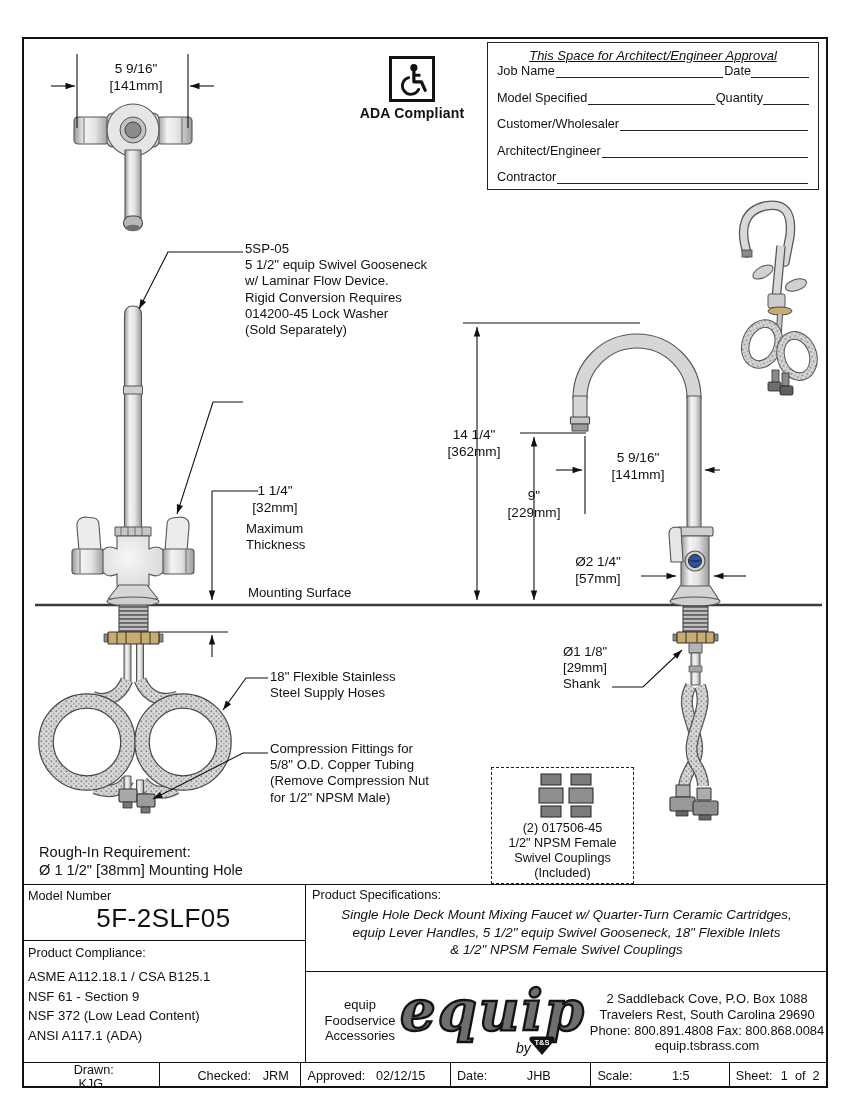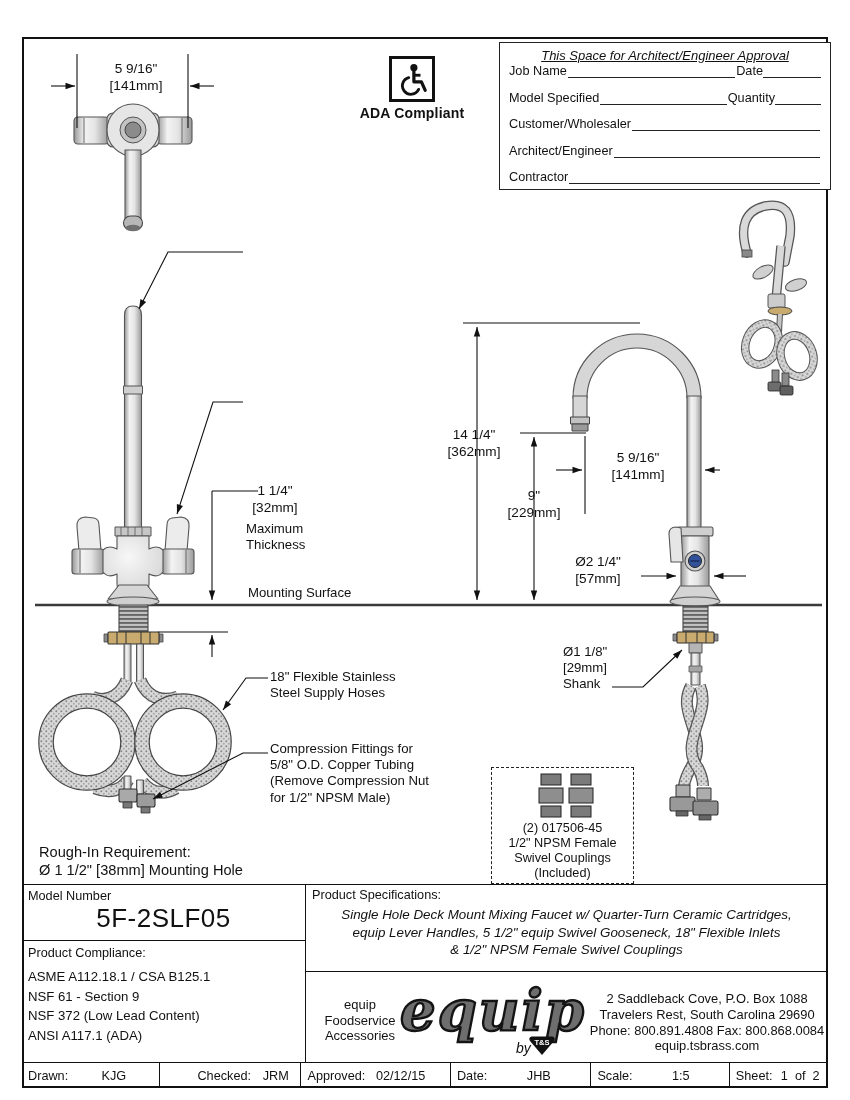--- a/index.html
+++ b/index.html
@@ -3,21 +3,21 @@
 <meta charset="utf-8">
 <style>
   html,body{margin:0;padding:0;background:#fff;}
   #sheet{position:relative;width:850px;height:1100px;background:#fff;
          font-family:"Liberation Sans",sans-serif;color:#111;overflow:hidden;}
   .abs{position:absolute;}
   .pre{white-space:pre-line;}
   .ctr{text-align:center;}
   #frame{left:22px;top:37px;width:806px;height:1051px;border:2.5px solid #111;box-sizing:border-box;}
   
-  #approval{left:499px;top:42px;width:332px;height:148px;border:1.6px solid #222;
+  #approval{left:487px;top:42px;width:332px;height:148px;border:1.6px solid #222;
             box-sizing:border-box;padding:5px 9px 4px 9px;display:flex;flex-direction:column;z-index:3;background:#fff;}
   #approval .title{font-size:13px;font-style:italic;text-decoration:underline;text-align:center;margin-bottom:1px;}
   #approval .rows{flex:1;display:flex;flex-direction:column;justify-content:space-between;}
   .aprow{display:flex;align-items:flex-end;font-size:12.7px;line-height:15px;}
   .aprow .ln{flex:1;border-bottom:1.1px solid #222;height:13px;margin:0 1px 1px 1px;}
   .aprow .ln-short{flex:0 0 58px;border-bottom:1.1px solid #222;height:13px;margin-bottom:1px;}
   
   #ada{left:346px;top:56px;width:132px;text-align:center;z-index:3;}
   #ada .box{width:46px;height:46px;border:3px solid #111;margin:0 auto 3px auto;box-sizing:border-box;
             display:flex;align-items:center;justify-content:center;background:#fff;}
@@ -291,20 +291,26 @@
         <path d="M20,9.5 L20,21 L28,21 L32,30" stroke="#111" stroke-width="3.4" fill="none" stroke-linecap="round" stroke-linejoin="round"></path>
         <line x1="20" y1="14" x2="27" y2="14" stroke="#111" stroke-width="3"></line>
         <path d="M14.5,16.5 A9,9 0 1 0 25,29" stroke="#111" stroke-width="3" fill="none" stroke-linecap="round"></path>
       </svg>
     </div>
     <div class="lbl">ADA Compliant</div>
   </div>
 
   <div class="abs dim ctr pre" style="left:84px;top:60px;width:104px;">5 9/16"
 [141mm]</div>
+  <div class="abs note pre" style="left:245px;top:241px;">5SP-05
+5 1/2" equip Swivel Gooseneck
+w/ Laminar Flow Device.
+Rigid Conversion Requires
+014200-45 Lock Washer
+(Sold Separately)</div>
   <div class="abs dim ctr pre" style="left:240px;top:482px;width:70px;">1 1/4"
 [32mm]</div>
   <div class="abs note pre" style="left:246px;top:521px;">Maximum
 Thickness</div>
   <div class="abs note" style="left:248px;top:585px;">Mounting Surface</div>
   <div class="abs dim ctr pre" style="left:434px;top:426px;width:80px;">14 1/4"
 [362mm]</div>
   <div class="abs dim ctr pre" style="left:496px;top:487px;width:76px;">9"
 [229mm]</div>
   <div class="abs dim ctr pre" style="left:599px;top:449px;width:78px;">5 9/16"
@@ -372,21 +378,21 @@
       <path d="M14,21 L2,7 Q0,3.5 3.5,2.5 L24.5,2.5 Q28,3.5 26,7 Z" fill="#111"></path>
       <text x="14" y="10.5" text-anchor="middle" font-family="Liberation Sans, sans-serif" font-size="7.5" font-weight="bold" fill="#fff">T&amp;S</text>
     </svg>
   </div>
   <div id="brand-address" class="abs ctr pre" style="left:588px;top:991px;width:238px;">2 Saddleback Cove, P.O. Box 1088
 Travelers Rest, South Carolina 29690
 Phone: 800.891.4808  Fax: 800.868.0084
 equip.tsbrass.com</div>
 
   <div id="footer" class="abs">
-    <div class="fcell" style="width:140px;">
+    <div class="fcell" style="width:140px;flex-direction:column;">
       <span class="lab">Drawn:</span>
       <span class="val">KJG</span>
     </div>
     <div class="fcell" style="width:143px;padding-left:31px;">
       <span class="lab">Checked:</span>
       <span class="val">JRM</span>
     </div>
     <div class="fcell" style="width:138px;">
       <span class="lab">Approved:</span>
       <span class="val">02/12/15</span>

